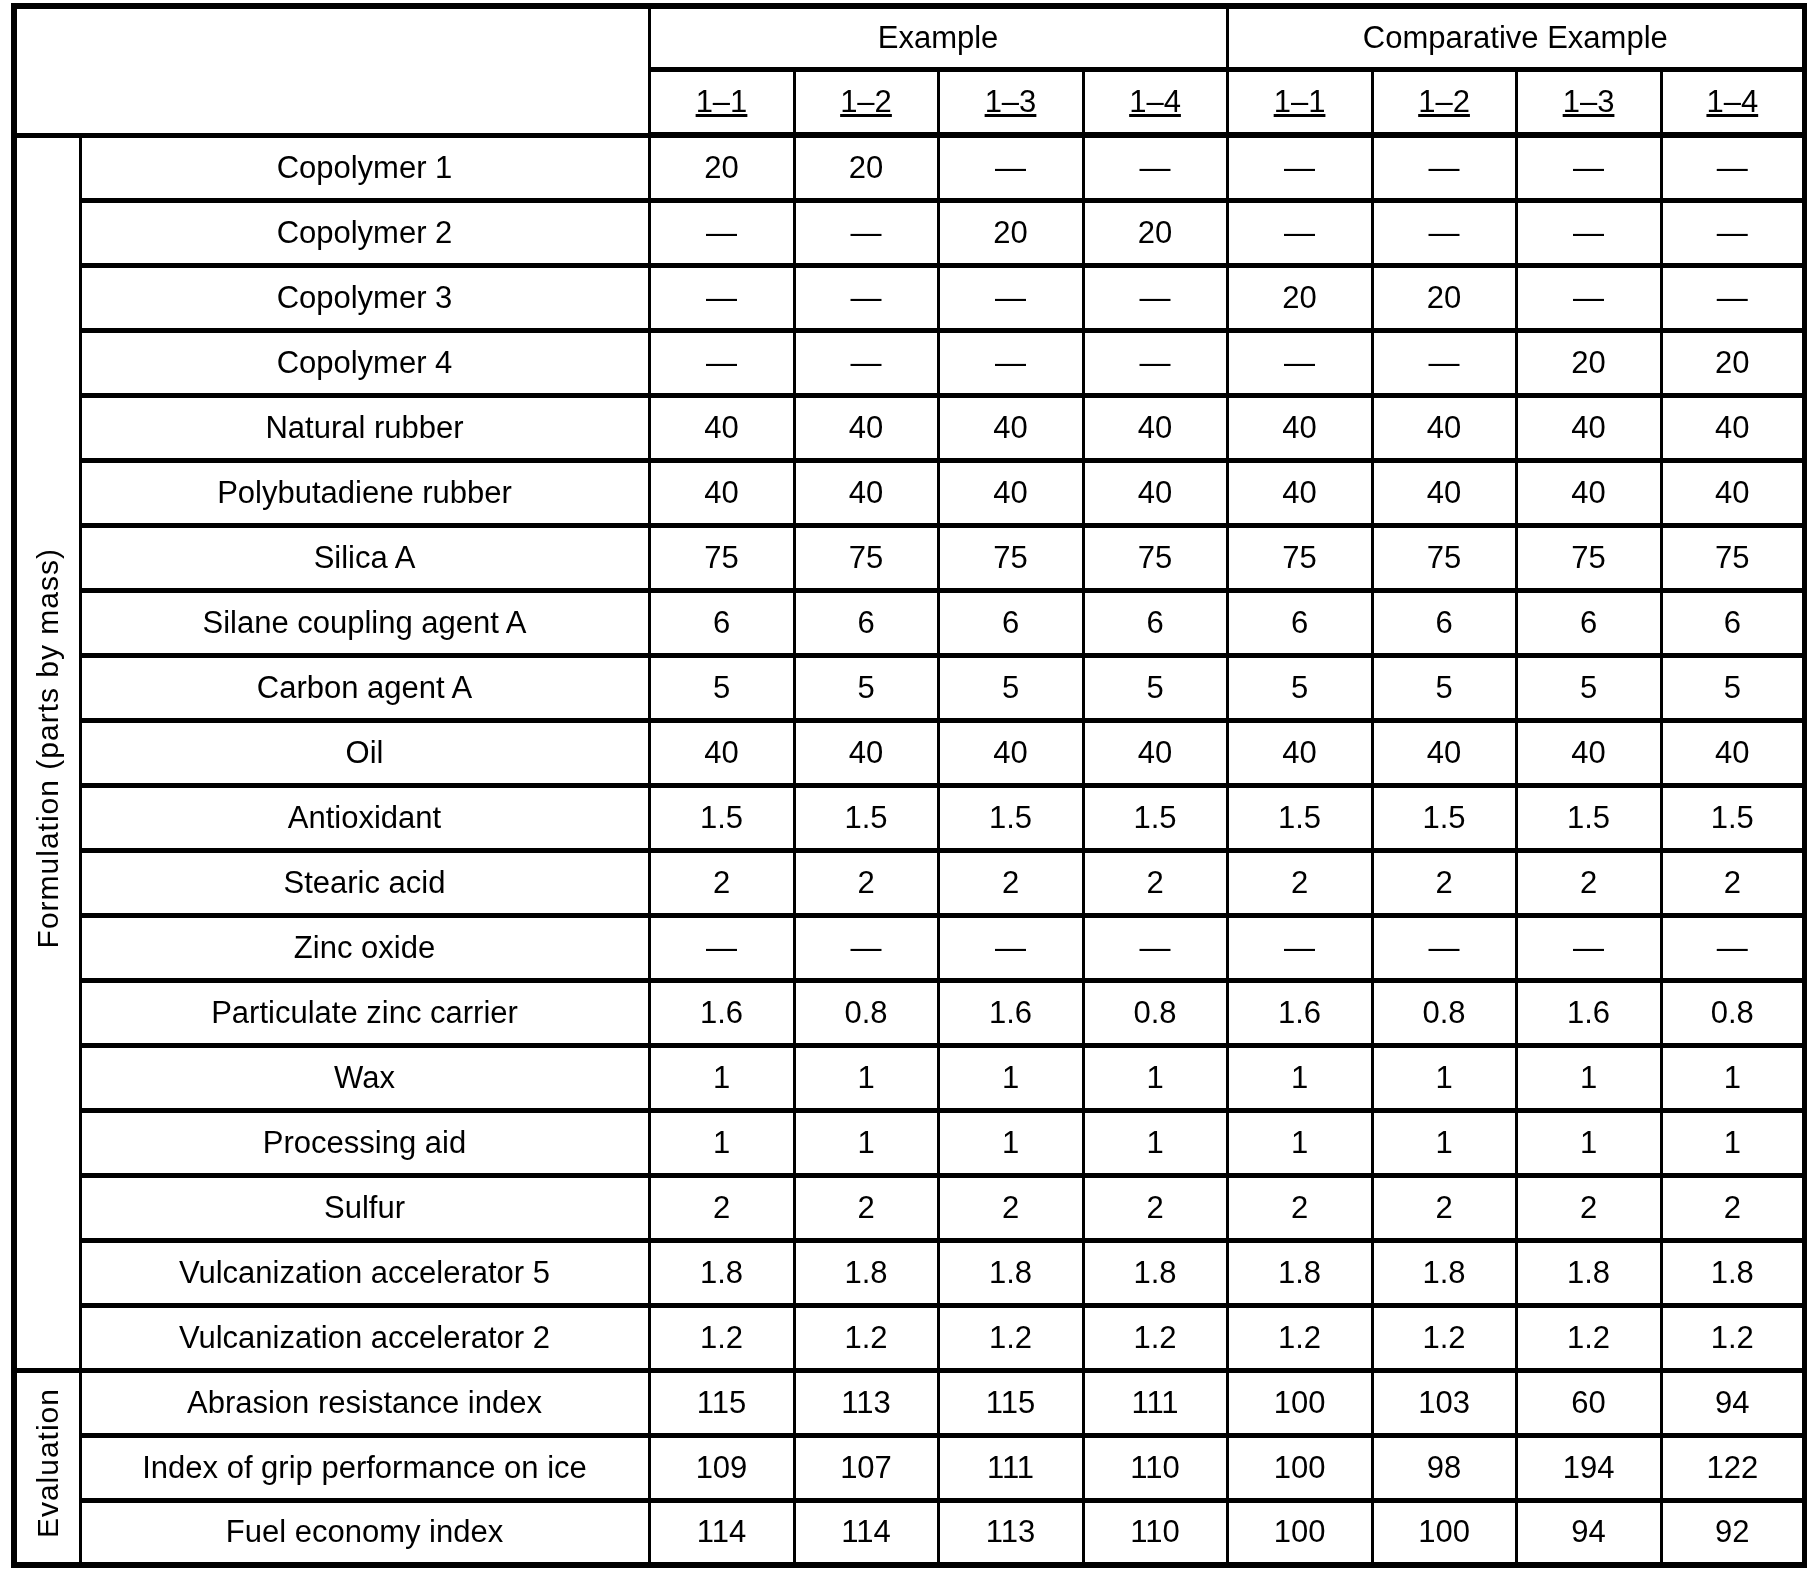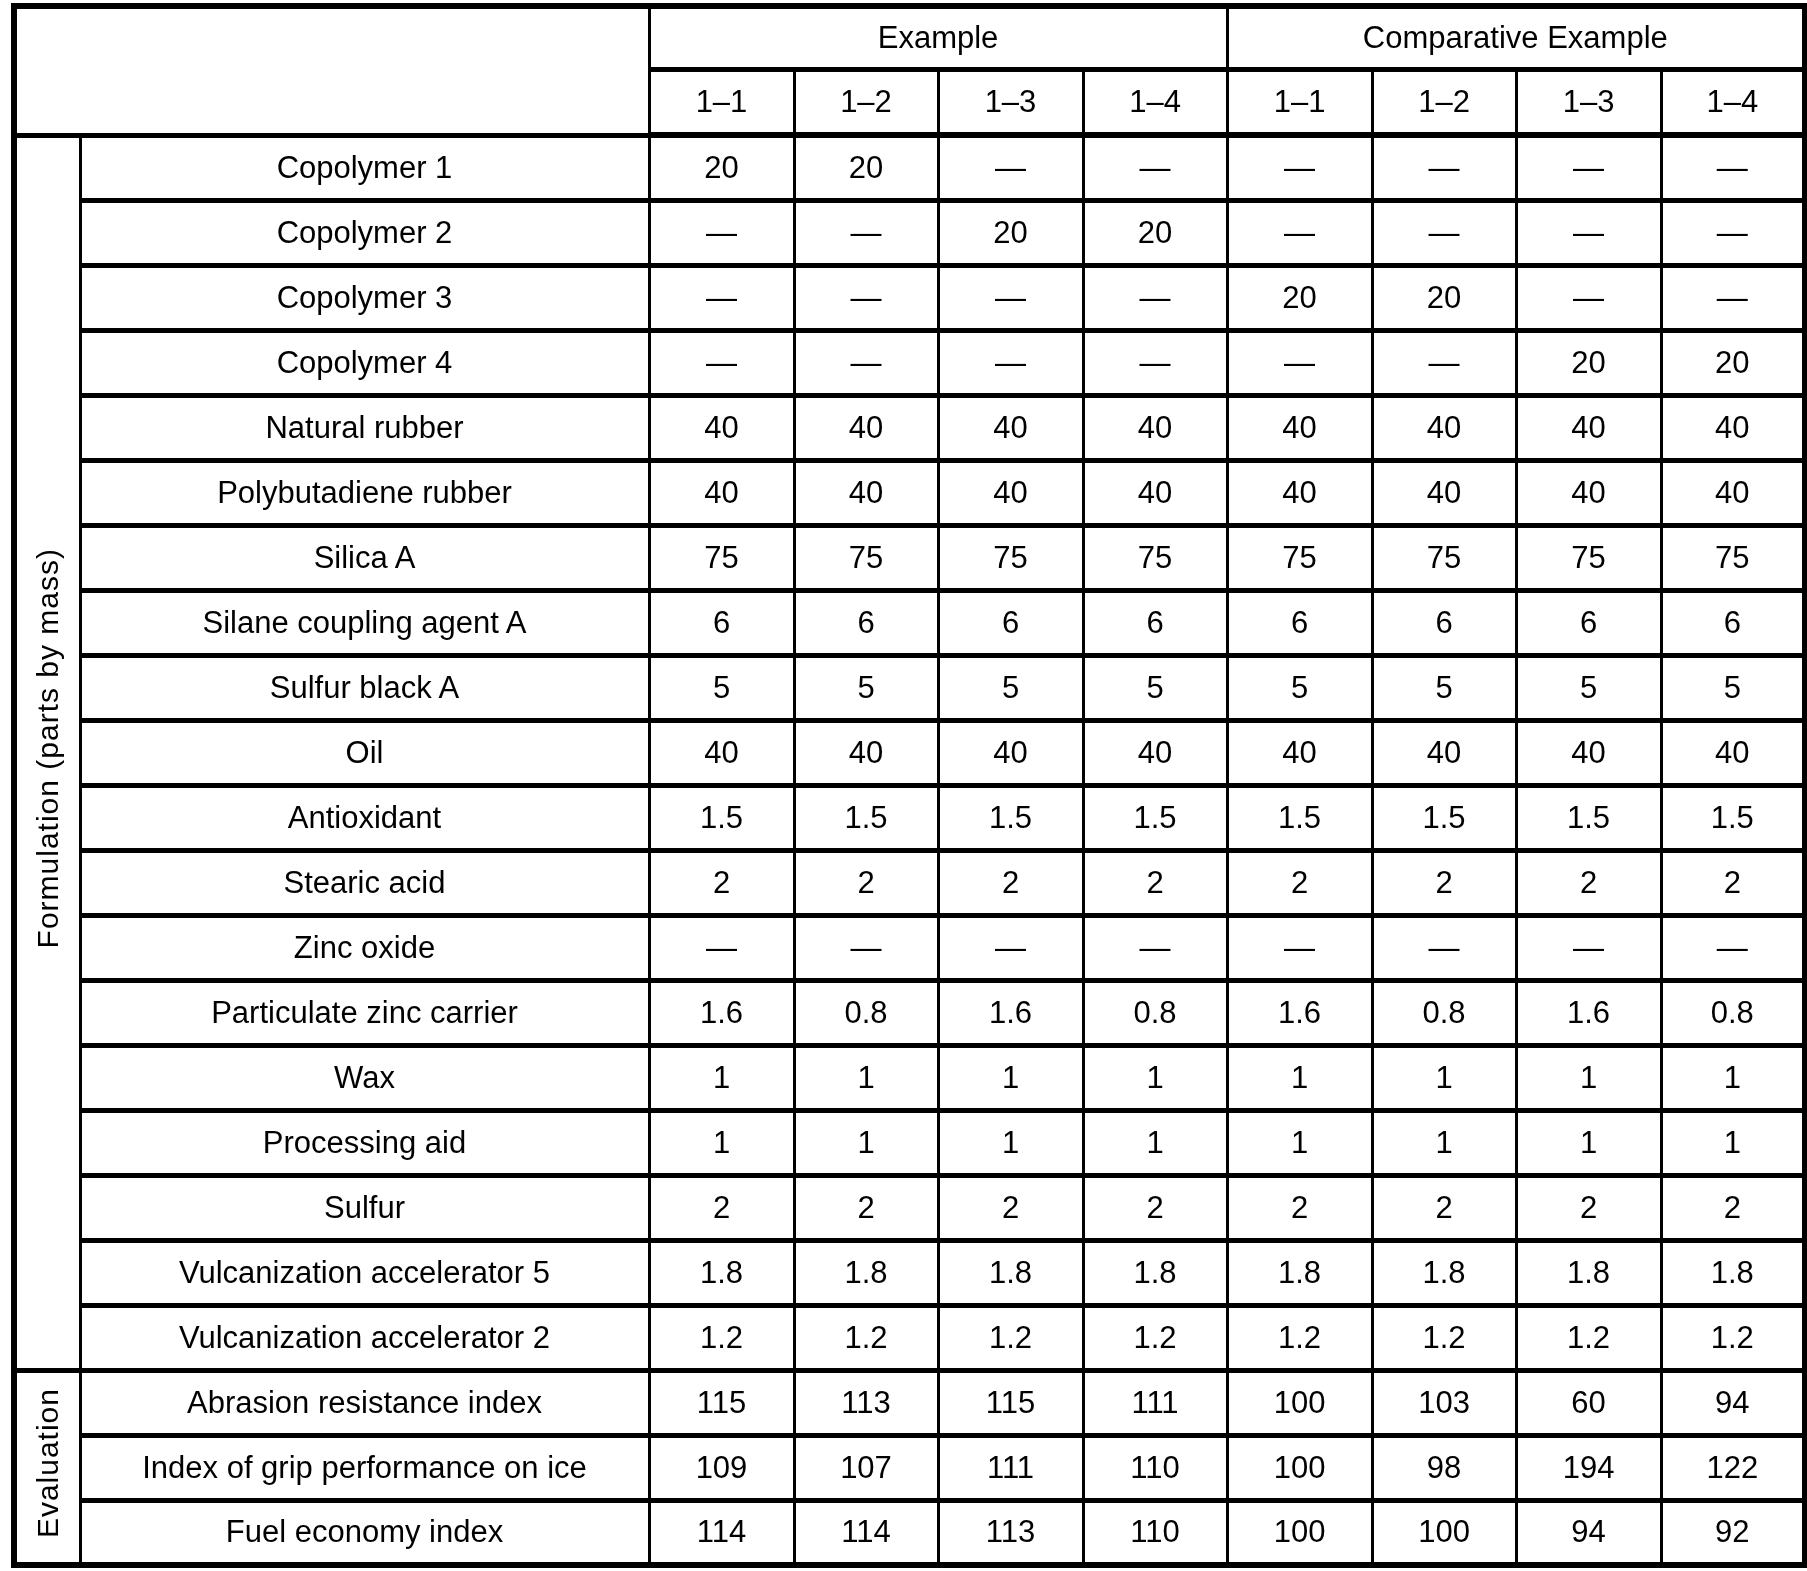--- a/index.html
+++ b/index.html
@@ -31,21 +31,21 @@
     font-weight: 400;
     text-align: center;
     vertical-align: middle;
     padding: 0;
     overflow: hidden;
     white-space: nowrap;
     background: #ffffff;
   }
   thead tr.group-row { height: 63px; }
   thead tr.sub-row   { height: 66px; }
-  thead tr.sub-row th { border-bottom-width: 6px; }
+  thead tr.sub-row th { border-bottom-width: 6px; text-decoration: underline; }
   tbody tr { height: 65px; }
   .corner { border-right-width: 4px; }
   .col-first { border-left-width: 4px; }
   .grp-left { border-left-width: 5px; }
   .sec-top { border-top-width: 7px; }
   .row-label {
     text-align: left;
     padding-left: 7px;
   }
   .group-cell { padding: 0; }
@@ -176,21 +176,21 @@
           <td class="val col-first">6</td>
           <td class="val">6</td>
           <td class="val">6</td>
           <td class="val">6</td>
           <td class="val grp-left">6</td>
           <td class="val">6</td>
           <td class="val">6</td>
           <td class="val">6</td>
         </tr>
         <tr>
-          <td class="row-label">Sulfur black A</td>
+          <td class="row-label">Carbon agent A</td>
           <td class="val col-first">5</td>
           <td class="val">5</td>
           <td class="val">5</td>
           <td class="val">5</td>
           <td class="val grp-left">5</td>
           <td class="val">5</td>
           <td class="val">5</td>
           <td class="val">5</td>
         </tr>
         <tr>

